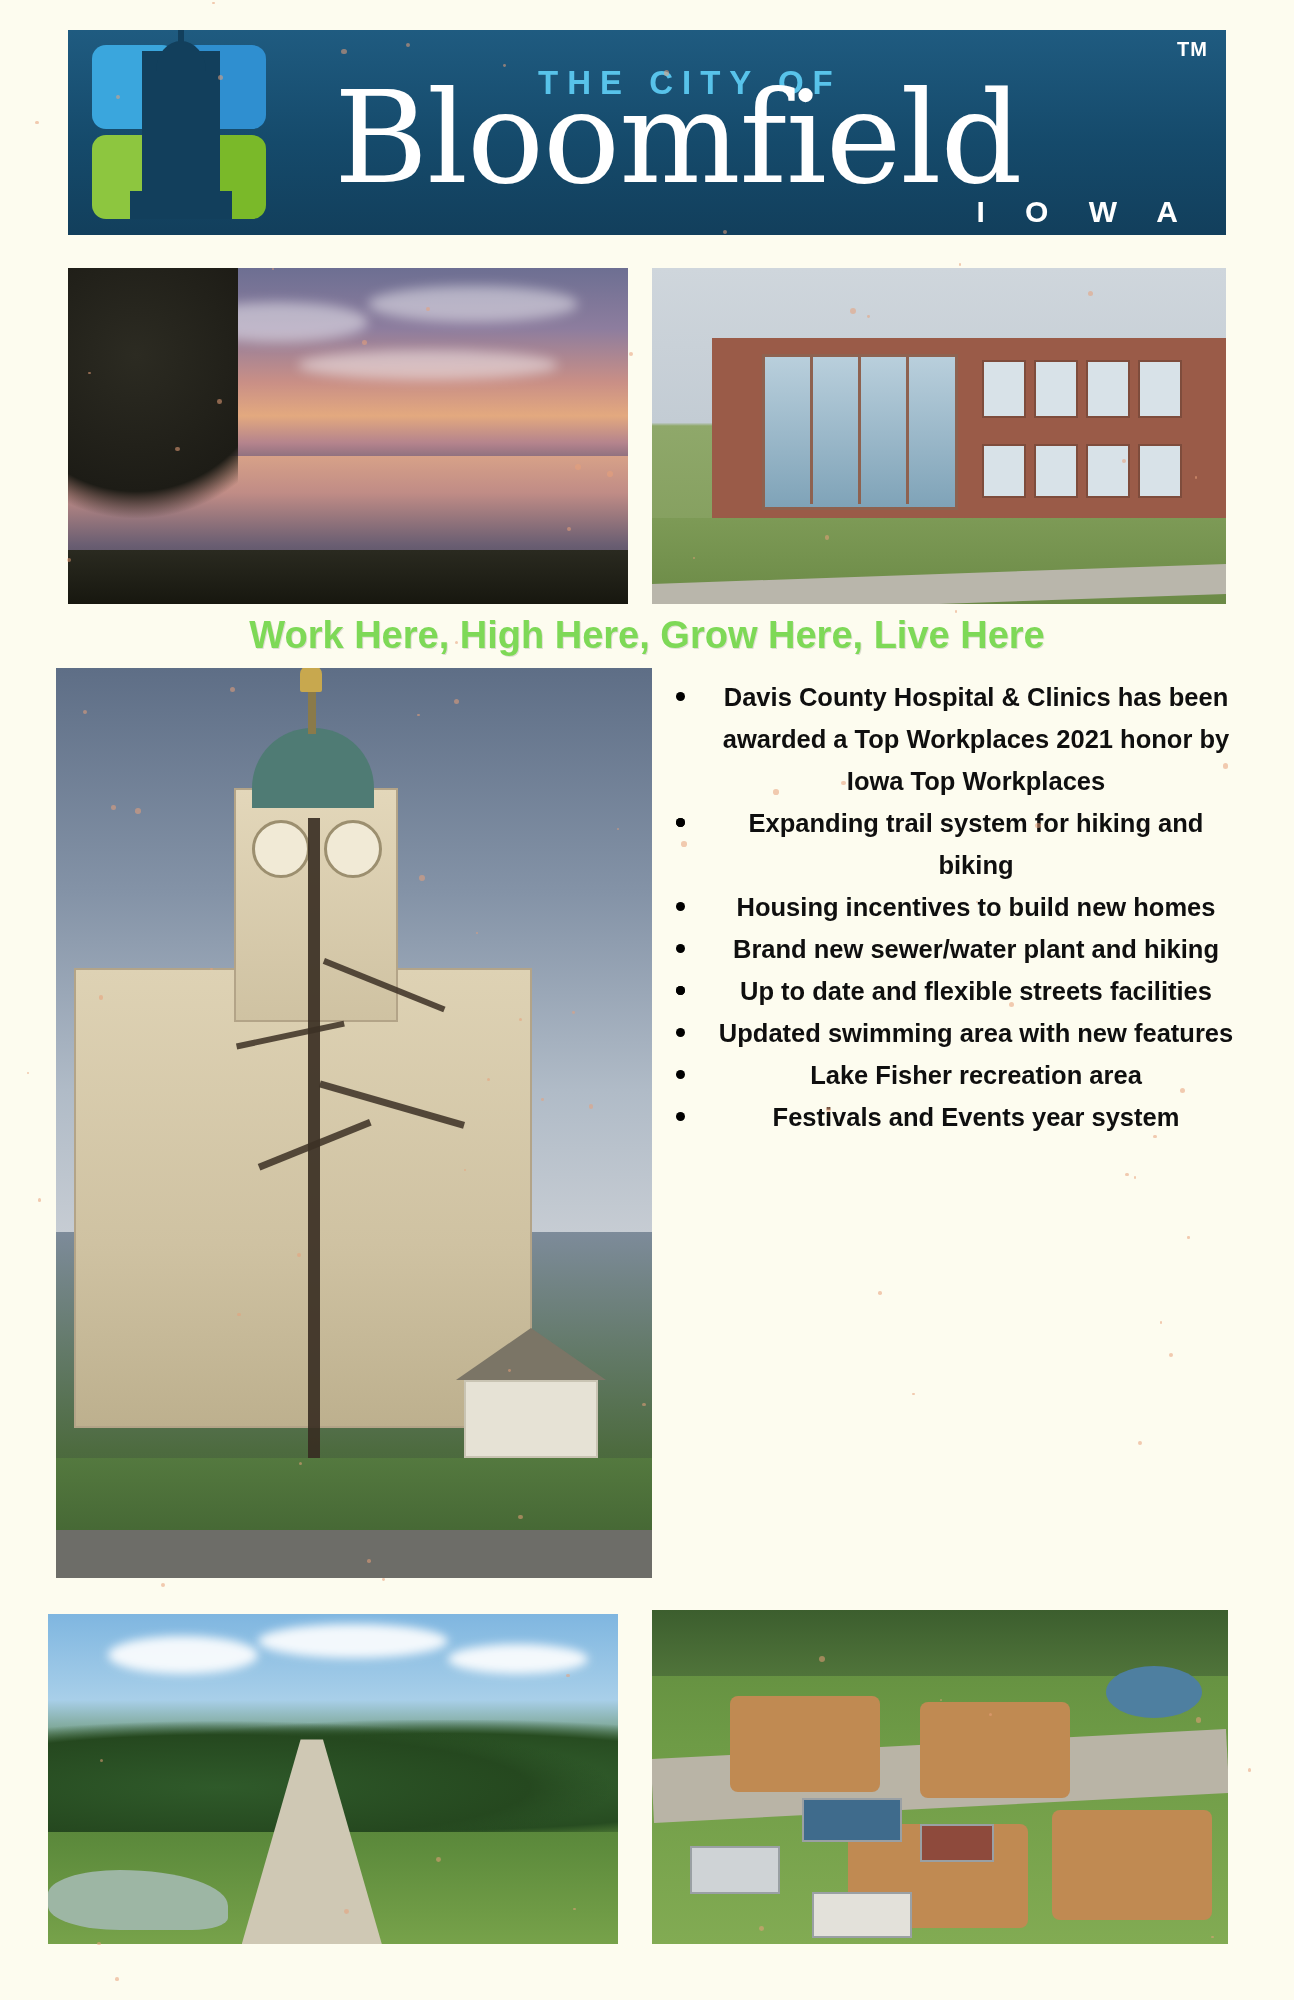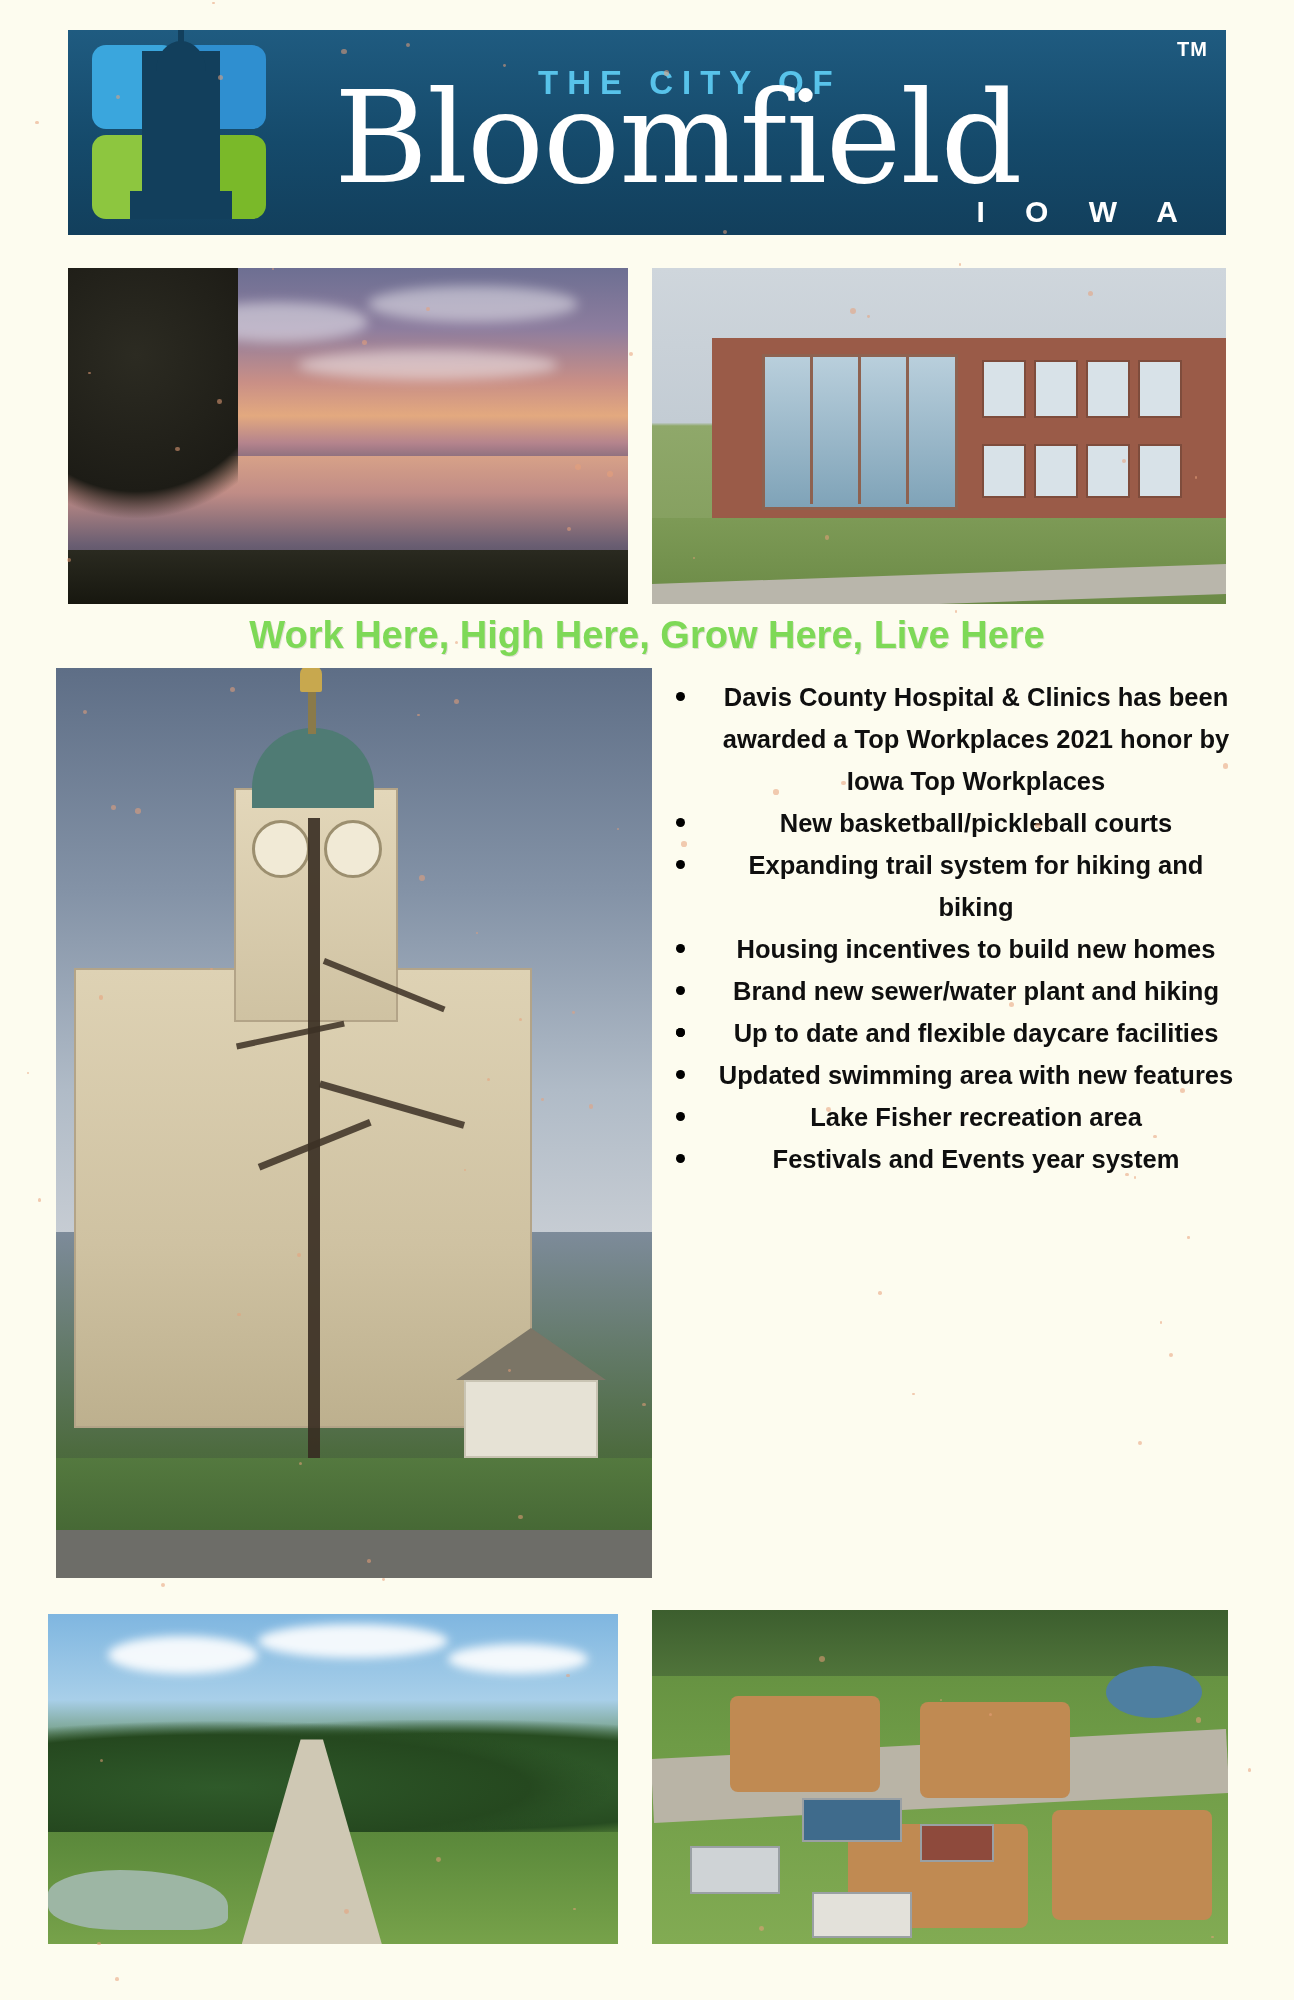--- a/index.html
+++ b/index.html
@@ -517,26 +517,26 @@
     <div class="branch" style="left:200px; bottom:430px; width:120px; height:7px; transform:rotate(-22deg);"></div>
     <div class="branch" style="left:260px; bottom:470px; width:150px; height:7px; transform:rotate(16deg);"></div>
     <div class="branch" style="left:180px; bottom:540px; width:110px; height:6px; transform:rotate(-12deg);"></div>
     <div class="branch" style="left:262px; bottom:590px; width:130px; height:6px; transform:rotate(22deg);"></div>
     <div class="road"></div>
 
   </div>
 
   <ul class="bullets">
     <li><span class="dot"></span><span>Davis County Hospital &amp; Clinics has been awarded a Top Workplaces 2021 honor by Iowa Top Workplaces</span></li>
-    <li><span class="dot"></span><span>New basketball/pickleball courts</span></li>
+    <li><span class="dot"></span></li>
     <li><span class="dot"></span><span>Expanding trail system for hiking and biking</span></li>
     <li><span class="dot"></span><span>Housing incentives to build new homes</span></li>
     <li><span class="dot"></span><span>Brand new sewer/water plant and hiking</span></li>
     <li><span class="dot"></span></li>
-    <li><span class="dot"></span><span>Up to date and flexible daycare facilities</span></li>
+    <li><span class="dot"></span><span>Up to date and flexible streets facilities</span></li>
     <li><span class="dot"></span><span>Updated swimming area with new features</span></li>
     <li><span class="dot"></span><span>Lake Fisher recreation area</span></li>
     <li><span class="dot"></span><span>Festivals and Events year system</span></li>
   </ul>
 
   <div class="photo" id="photo-trail">
     <div class="cloud" style="left:60px; top:22px; width:150px; height:38px;"></div>
     <div class="cloud" style="left:210px; top:10px; width:190px; height:34px;"></div>
     <div class="cloud" style="left:400px; top:30px; width:140px; height:30px;"></div>
     <div class="trees"></div>

